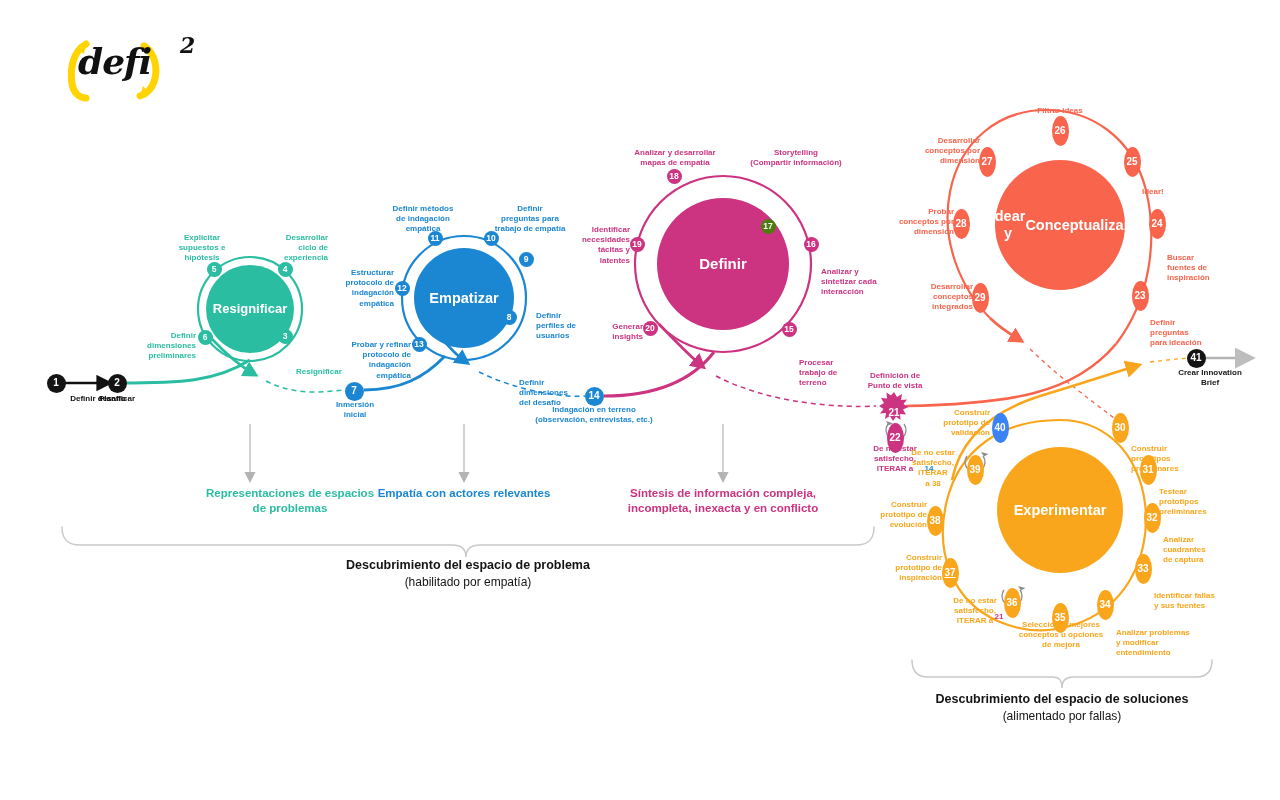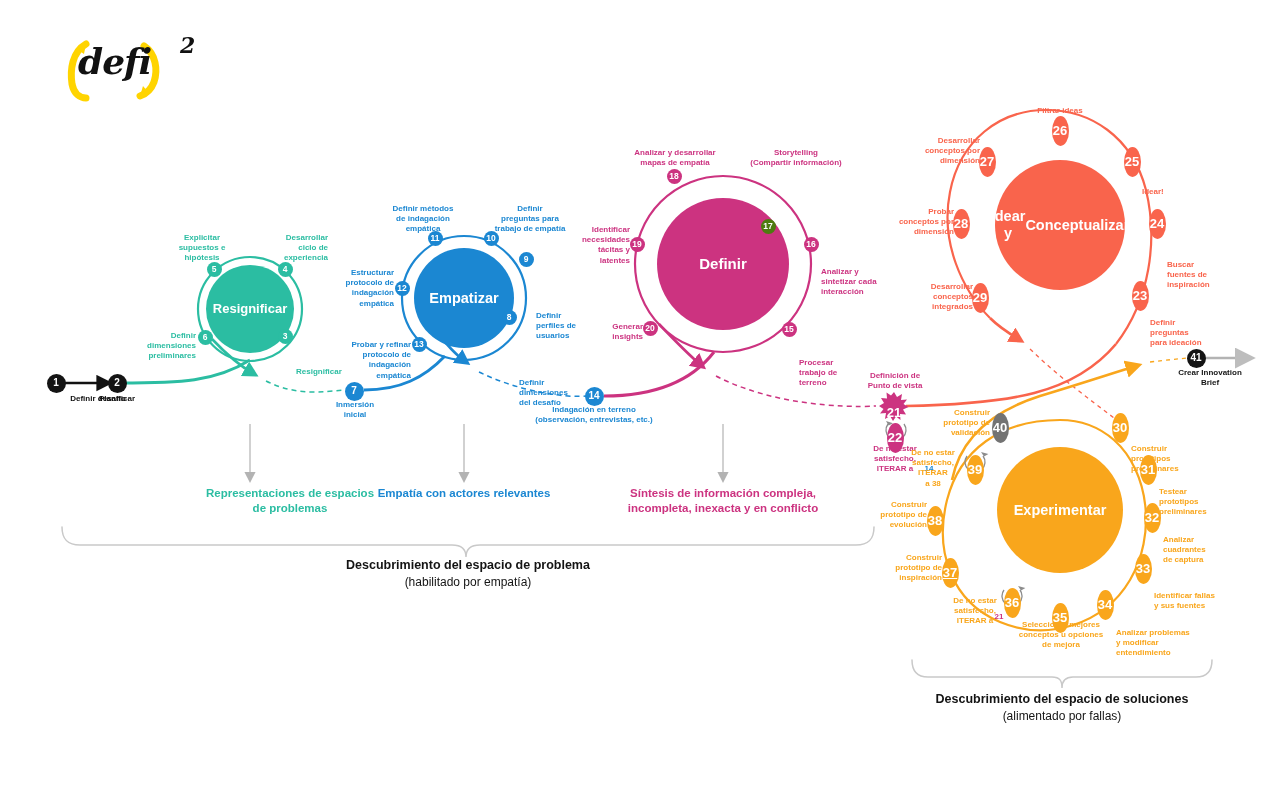--- a/index.html
+++ b/index.html
@@ -32,21 +32,21 @@
     position:absolute;
     border-radius:50%;
     color:#fff;
     font-weight:700;
     display:flex;align-items:center;justify-content:center;
     box-sizing:border-box;
     z-index:6;
     line-height:1;
   }
   .node.sz-sm{width:15px;height:15px;font-size:8.5px;margin-left:-7.5px;margin-top:-7.5px;}
-  .node.sz-md{width:17px;height:30px;font-size:13px;margin-left:-8.5px;margin-top:-8.5px;}
+  .node.sz-md{width:17px;height:30px;font-size:10px;margin-left:-8.5px;margin-top:-8.5px;}
   .node.sz-lg{width:19px;height:19px;font-size:10px;margin-left:-9.5px;margin-top:-9.5px;}
 
   
   .lbl{
     position:absolute;
     font-size:8px;
     font-weight:700;
     line-height:1.28;
     z-index:5;
     white-space:pre-line;
@@ -337,21 +337,21 @@
 satisfecho,
 ITERAR a </div>
   <div class="lbl center" style="left:922px;top:464px;width:14px;color:#1b87d2;">14</div>
 
   <div class="node sz-md" style="left:1140px;top:289px;background:#f9644c;">23</div>
   <div class="lbl right" style="left:1150px;top:282px;width:66px;color:#f9644c;">Definir
 preguntas
 para ideación</div>
 
   <div class="node sz-md" style="left:1157px;top:217px;background:#f9644c;">24</div>
-  <div class="lbl right" style="left:1167px;top:224px;width:60px;color:#f9644c;">Buscar
+  <div class="lbl right" style="left:1167px;top:217px;width:60px;color:#f9644c;">Buscar
 fuentes de
 inspiración</div>
 
   <div class="node sz-md" style="left:1132px;top:155px;background:#f9644c;">25</div>
   <div class="lbl right" style="left:1142px;top:151px;width:50px;color:#f9644c;">Idear!</div>
 
   <div class="node sz-md" style="left:1060px;top:124px;background:#f9644c;">26</div>
   <div class="lbl center" style="left:1024px;top:106px;width:72px;color:#f9644c;">Filtrar ideas</div>
 
   <div class="node sz-md" style="left:987px;top:155px;background:#f9644c;">27</div>
@@ -413,21 +413,21 @@
   <div class="lbl left" style="left:861px;top:500px;width:66px;color:#f9a61c;">Construir
 prototipo de
 evolución</div>
 
   <div class="node sz-md" style="left:975px;top:463px;background:#f9a61c;">39</div>
   <div class="lbl center" style="left:900px;top:448px;width:66px;color:#f9a61c;">De no estar
 satisfecho,
 ITERAR
 a 38</div>
 
-  <div class="node sz-md" style="left:1000px;top:421px;background:#737373;">40</div>
+  <div class="node sz-md" style="left:1000px;top:421px;background:#3b82f6;">40</div>
   <div class="lbl left" style="left:924px;top:408px;width:66px;color:#f9a61c;">Construir
 prototipo de
 validación</div>
 
   <div class="node sz-lg" style="left:1196px;top:358px;background:#141414;">41</div>
   <div class="lbl center" style="left:1168px;top:368px;width:84px;color:#141414;">Crear Innovation
 Brief</div>
 
   <div class="phase" style="left:160px;top:486px;width:180px;color:#2bbda2;margin-left:40px;">Representaciones de
 espacios de problemas</div>

